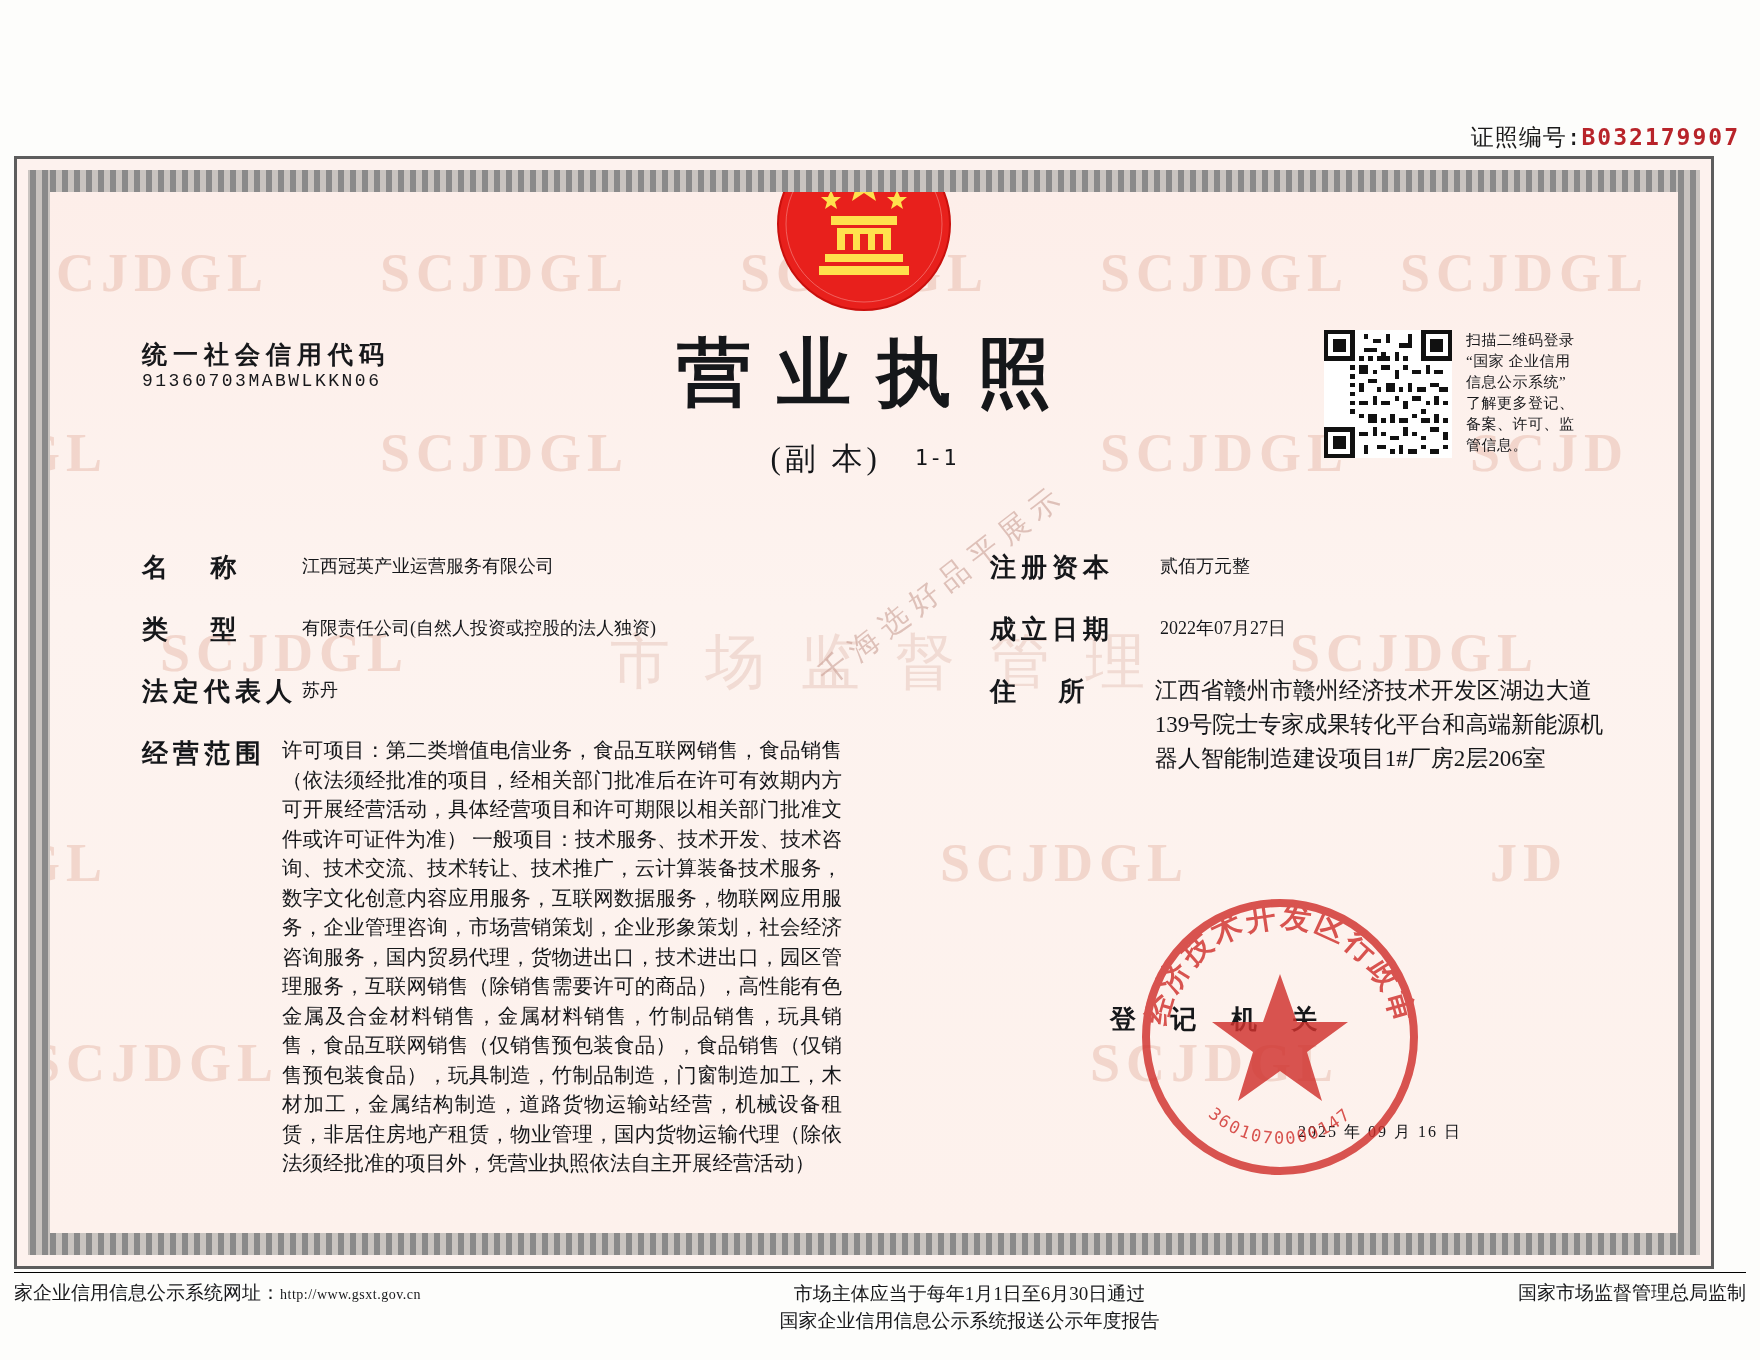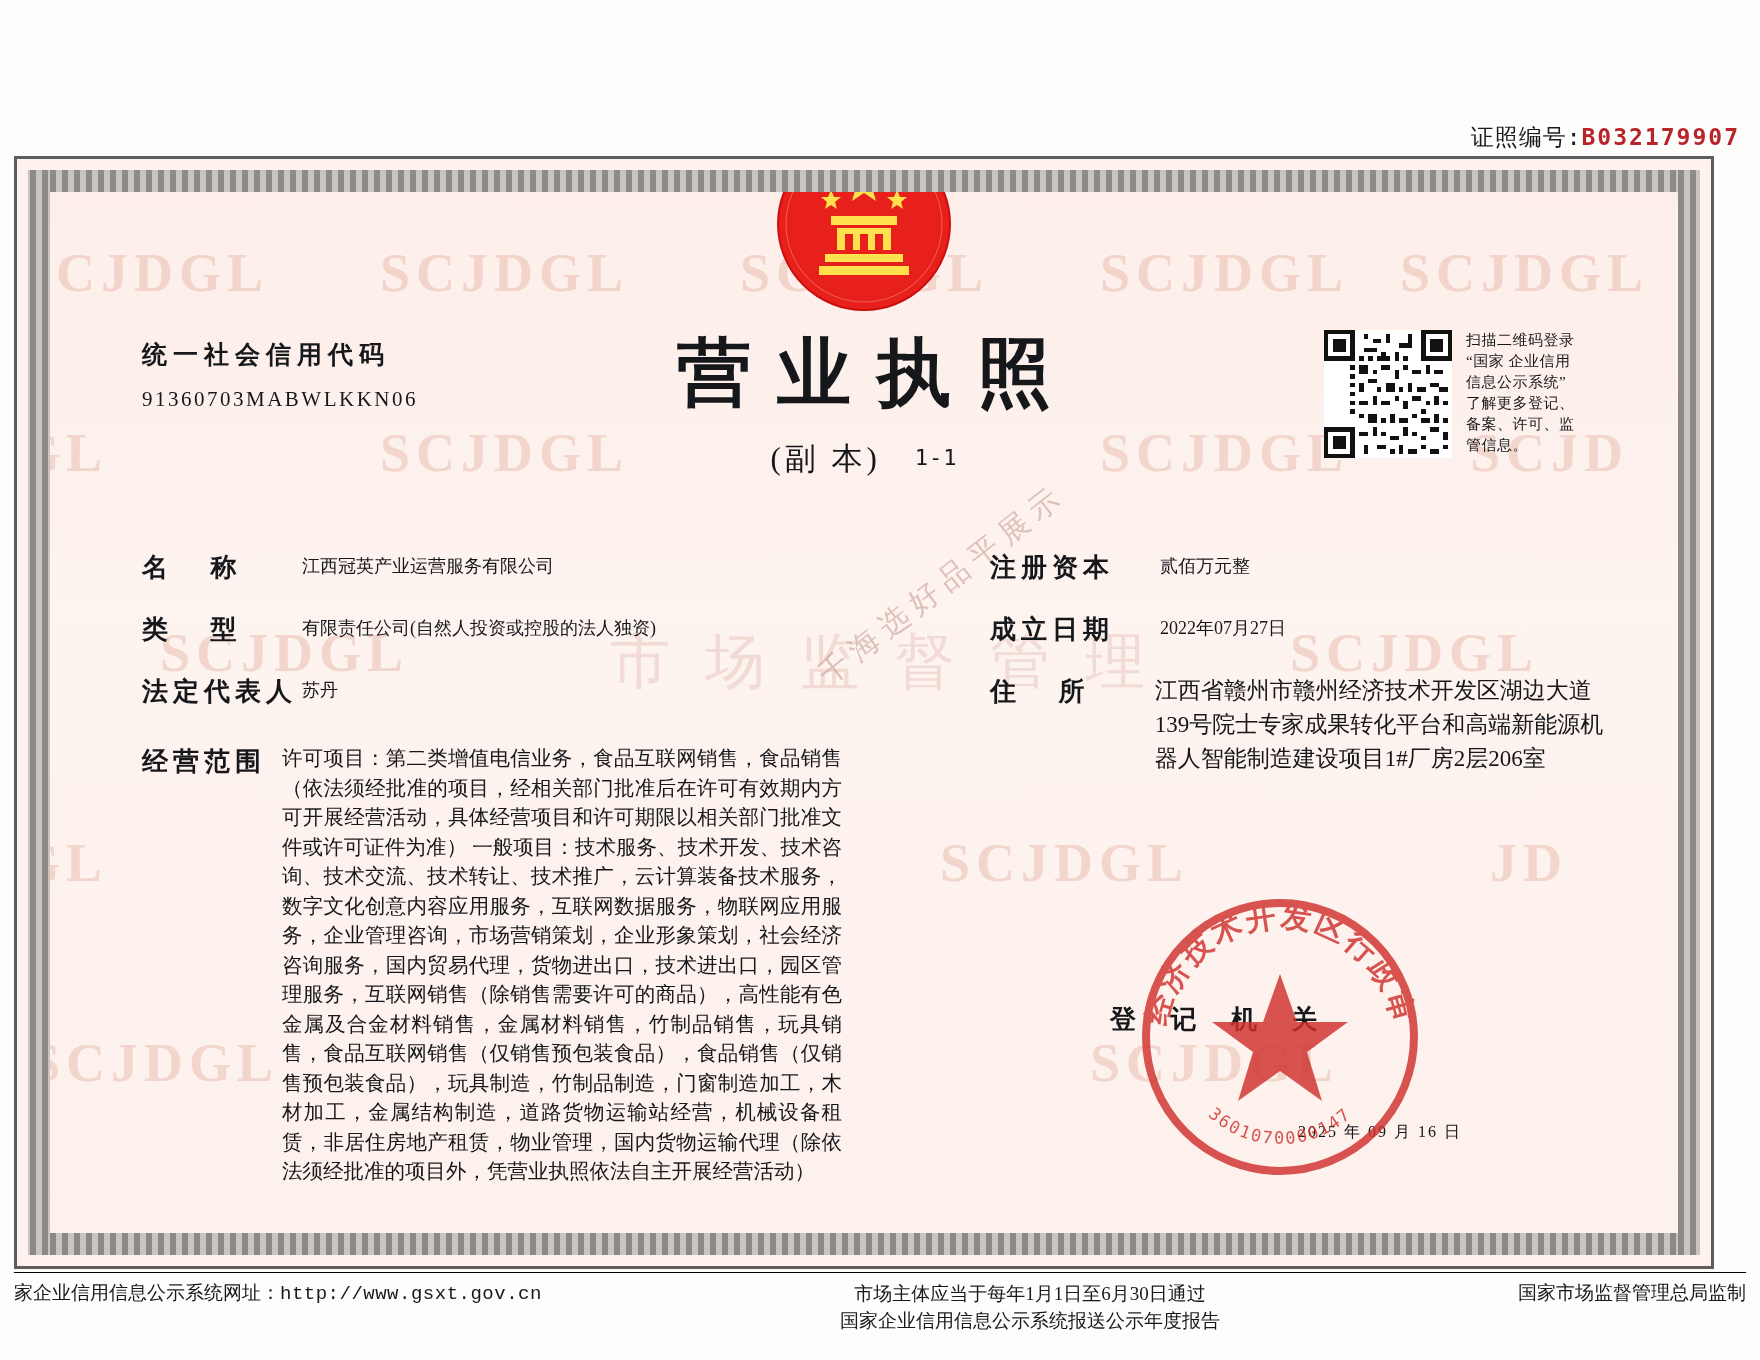--- a/index.html
+++ b/index.html
@@ -153,23 +153,22 @@
     left: 92px;
     top: 146px;
   }
   #credit-label {
     font-size: 25px;
     font-weight: bold;
     letter-spacing: 6px;
     color: #17181b;
   }
   #credit-value {
-    margin-top: 16px;
-    font-family: Liberation Serif, serif;
-    font-size: 21px;
+    font-family: Liberation Mono, monospace;
+    font-size: 18px;
     letter-spacing: 2.5px;
     color: #17181b;
   }
 
   
   #qr-block {
     position: absolute;
     right: 62px;
     top: 138px;
     display: flex;
@@ -208,21 +207,21 @@
   .f-label.sp4 { letter-spacing: 5px; }
   .f-value {
     font-size: 18px;
     color: #15171a;
     line-height: 33px;
   }
 
   #f-name     { left: 92px;  top: 358px; }
   #f-type     { left: 92px;  top: 420px; }
   #f-legal    { left: 92px;  top: 482px; }
-  #f-scope    { left: 92px;  top: 544px; width: 700px; margin-top: 8px; }
+  #f-scope    { left: 92px;  top: 544px; width: 700px; }
 
   #f-capital  { left: 940px; top: 358px; }
   #f-date     { left: 940px; top: 420px; }
   #f-addr     { left: 940px; top: 482px; width: 620px; }
 
   .lbl-w-name    { width: 160px; }
   .lbl-w-right   { width: 170px; }
 
   #scope-text {
     width: 640px;
@@ -275,22 +274,22 @@
     top: 1280px;
     height: 56px;
     display: flex;
     align-items: flex-start;
     justify-content: space-between;
     font-size: 19px;
     color: #17181b;
   }
   #footer-left { white-space: nowrap; }
   #footer-left .url {
-    font-family: Liberation Mono, monospace;
-    font-size: 19px;
+    font-family: Liberation Serif, serif;
+    font-size: 14px;
     letter-spacing: 0.5px;
   }
   #footer-center {
     text-align: center;
     line-height: 27px;
     white-space: nowrap;
   }
   #footer-right { white-space: nowrap; }
 
   

